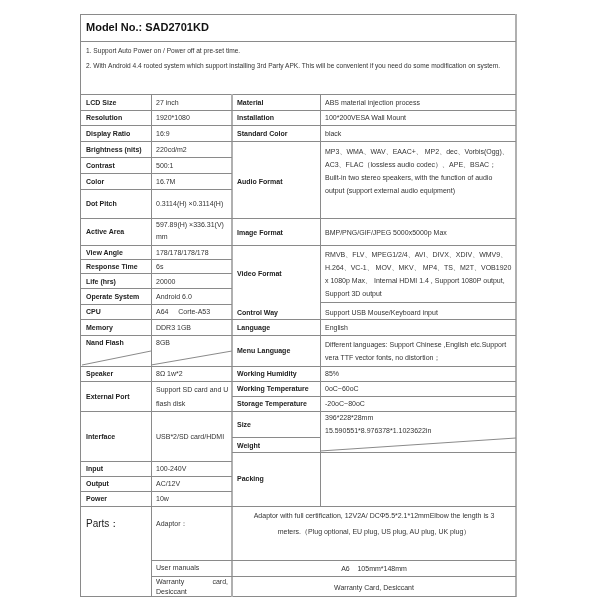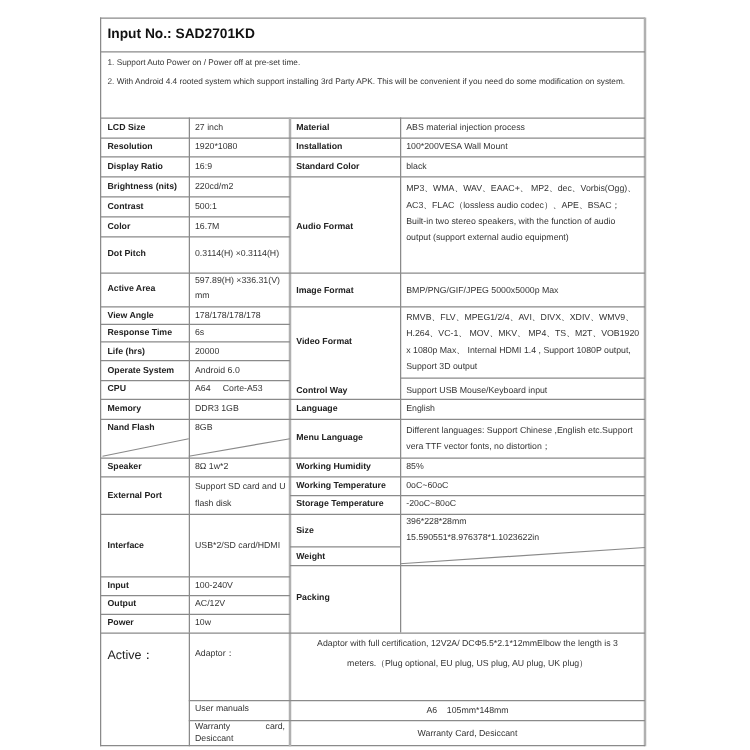--- a/index.html
+++ b/index.html
@@ -21,21 +21,21 @@
 </head>
 <body>
 
 <div class="page">
 
   <div class="hl" style="left:80px; top:14px; width:436px;"></div>
   <div class="vl" style="left:80px; top:14px; height:583px;"></div>
   <div class="vlr" style="left:515px; top:14px; height:583px;"></div>
   <div class="hl" style="left:80px; top:596px; width:436px;"></div>
 
-  <div class="title">Input No.: SAD2701KD</div>
+  <div class="title">Model No.: SAD2701KD</div>
   <div class="hl" style="left:80px; top:41px; width:436px;"></div>
 
   <div class="note" style="top:47px;">1. Support Auto Power on / Power off at pre-set time.</div>
   <div class="note" style="top:59px; padding-left:0; text-indent:0; line-height:13px;">2. With Android 4.4 rooted system which support installing 3rd Party APK. This will be convenient if you need do some modification on system.</div>
   <div class="hl" style="left:80px; top:94px; width:436px;"></div>
 
   <div class="vl" style="left:151px; top:94px; height:412px;"></div>
   <div class="vlr" style="left:231px; top:94px; height:503px;"></div>
   <div class="vl" style="left:320px; top:94px; height:412px;"></div>
   <div class="vl" style="left:151px; top:506px; height:91px;"></div>
@@ -186,21 +186,21 @@
   <div class="t" style="left:325px; top:399px;">-20oC~80oC</div>
 
   <div class="t lbl" style="left:237px; top:420px;">Size</div>
   <div class="t" style="left:325px; top:413px;">396*228*28mm</div>
   <div class="t" style="left:325px; top:426px;">15.590551*8.976378*1.1023622in</div>
 
   <div class="t lbl" style="left:237px; top:441px;">Weight</div>
 
   <div class="t lbl" style="left:237px; top:474px;">Packing</div>
 
-  <div class="parts">Active：</div>
+  <div class="parts">Parts：</div>
 
   <div class="t" style="left:156px; top:519px;">Adaptor：</div>
   <div class="t center" style="left:234px; width:280px; top:511px;">Adaptor with full certification,  12V2A/ DCΦ5.5*2.1*12mmElbow   the length is 3</div>
   <div class="t center" style="left:234px; width:280px; top:527px;">meters.（Plug optional, EU plug, US plug, AU plug, UK plug）</div>
 
   <div class="t" style="left:156px; top:563px;">User manuals</div>
   <div class="t center" style="left:234px; width:280px; top:564px; white-space:pre;">A6    105mm*148mm</div>
 
   <div class="t wrap" style="left:156px; top:577px; width:72px; line-height:10px; text-align:justify;">Warranty        card, Desiccant</div>
   <div class="t center" style="left:234px; width:280px; top:583px;">Warranty Card, Desiccant</div>

